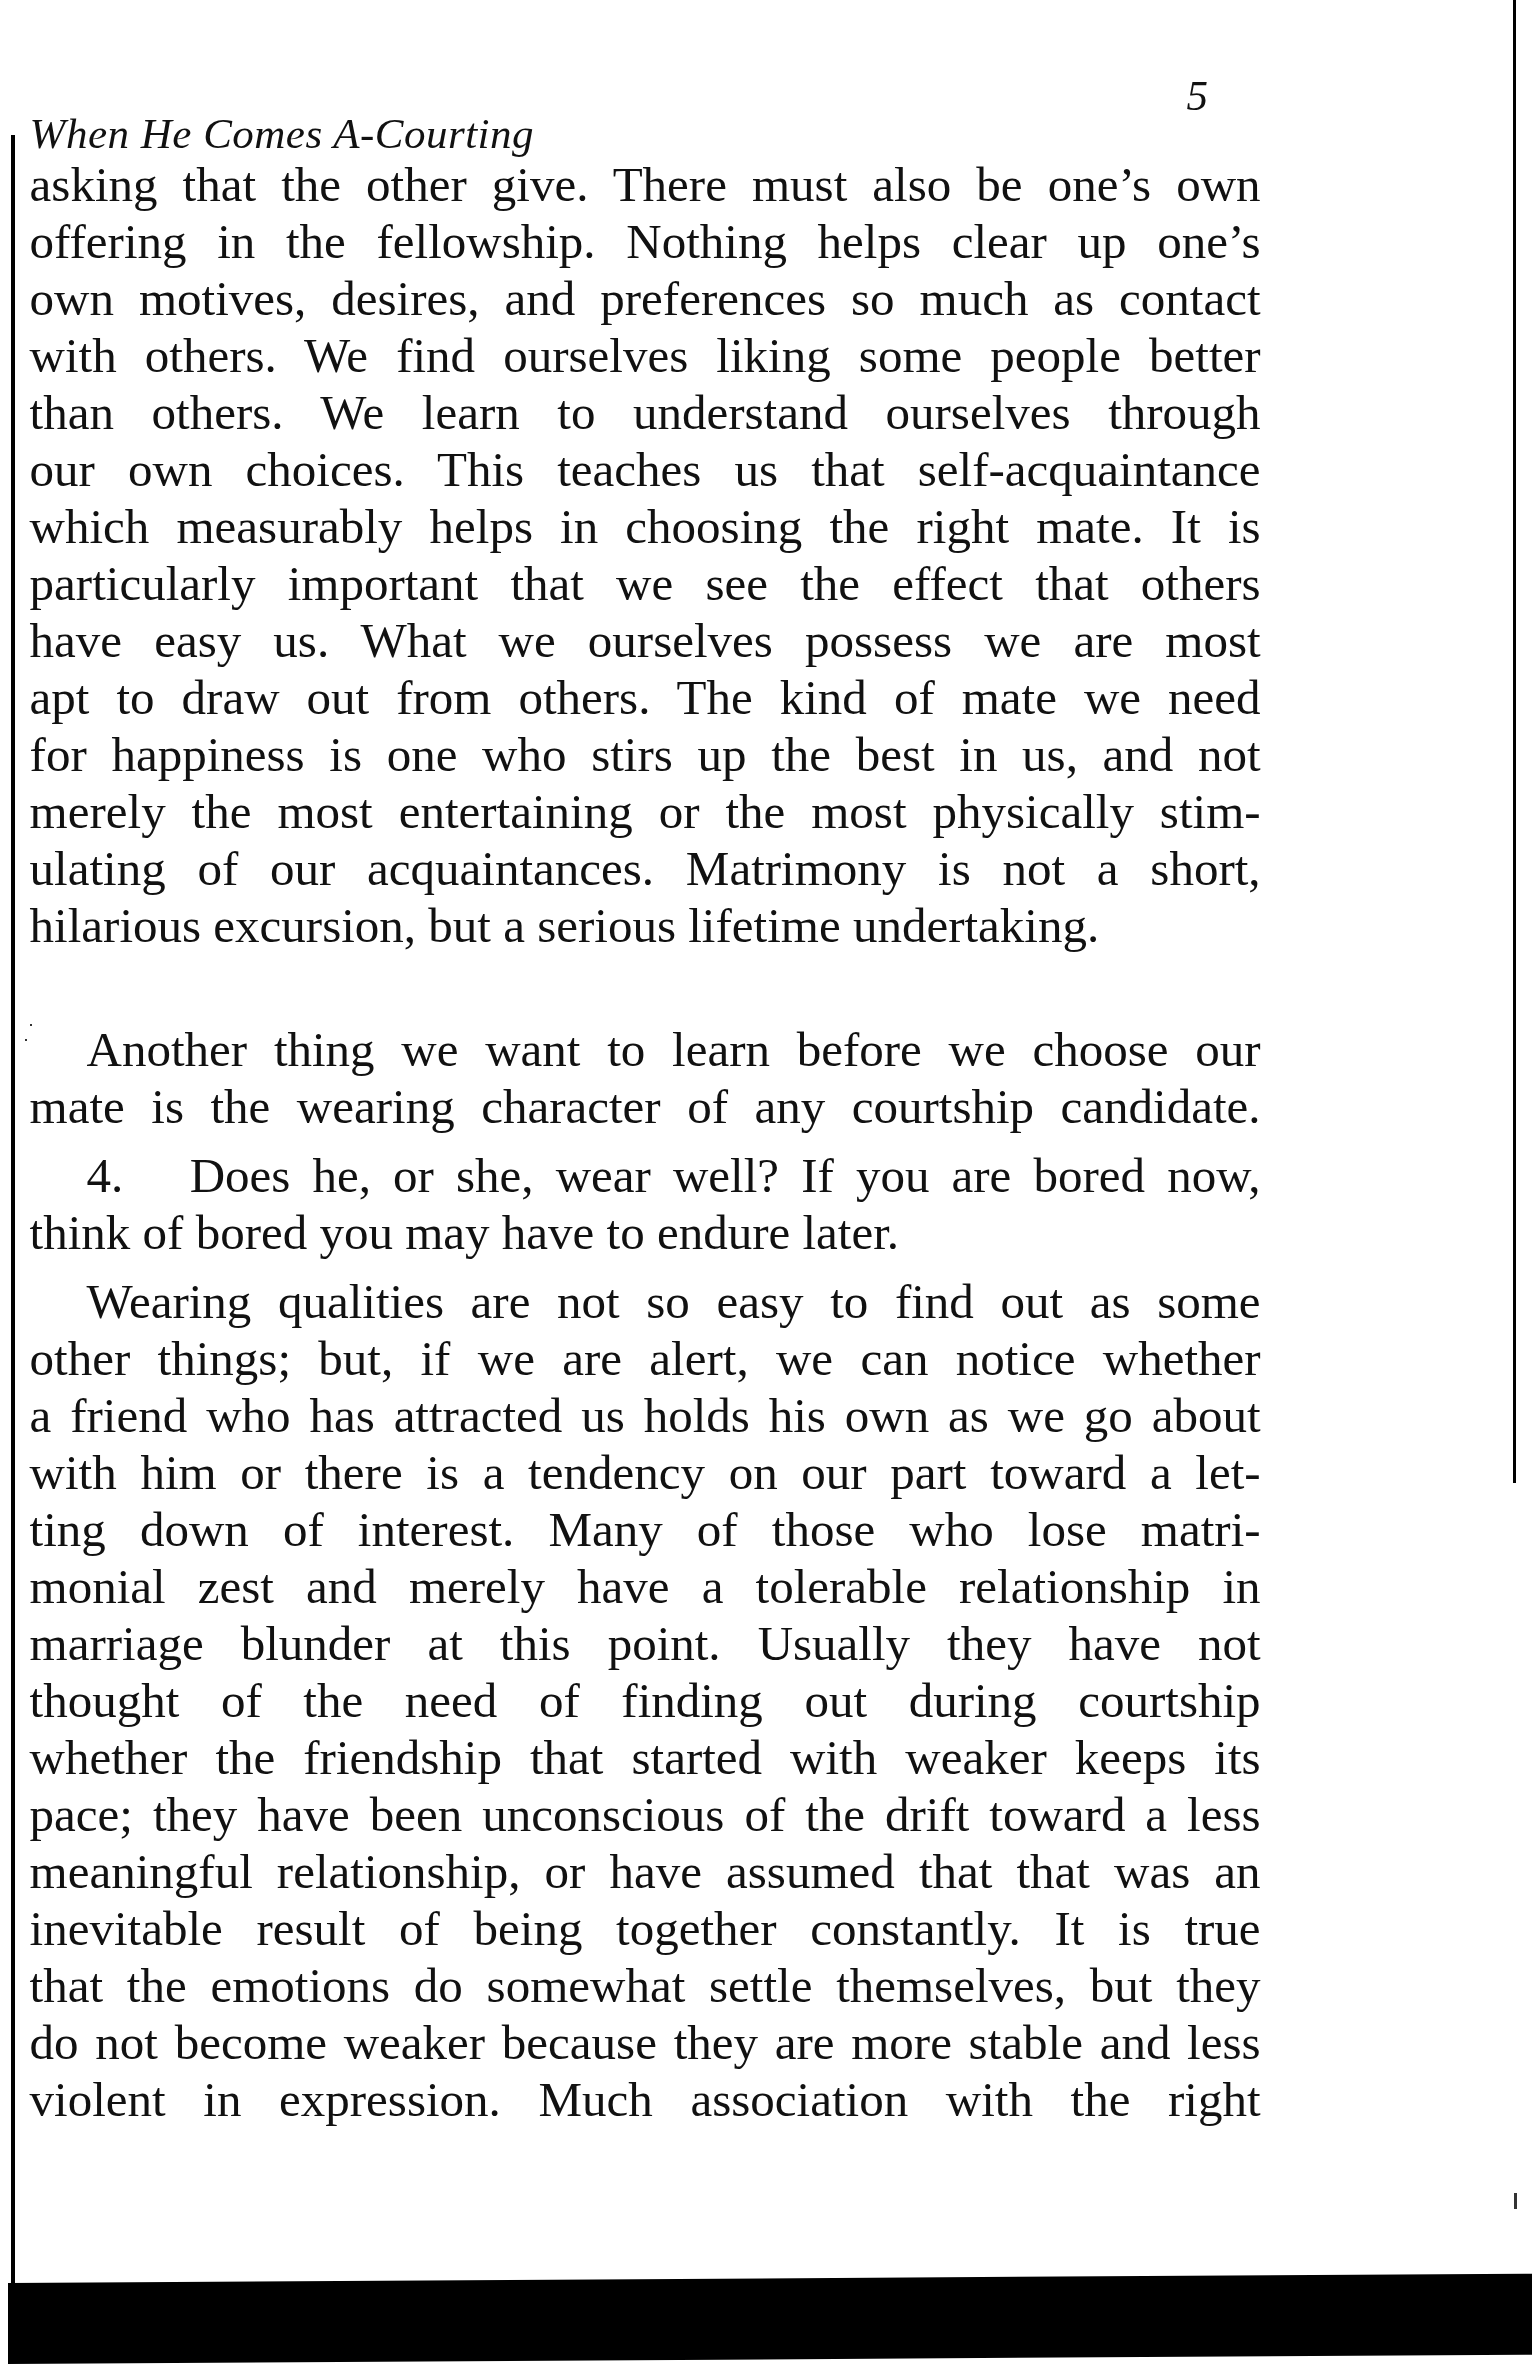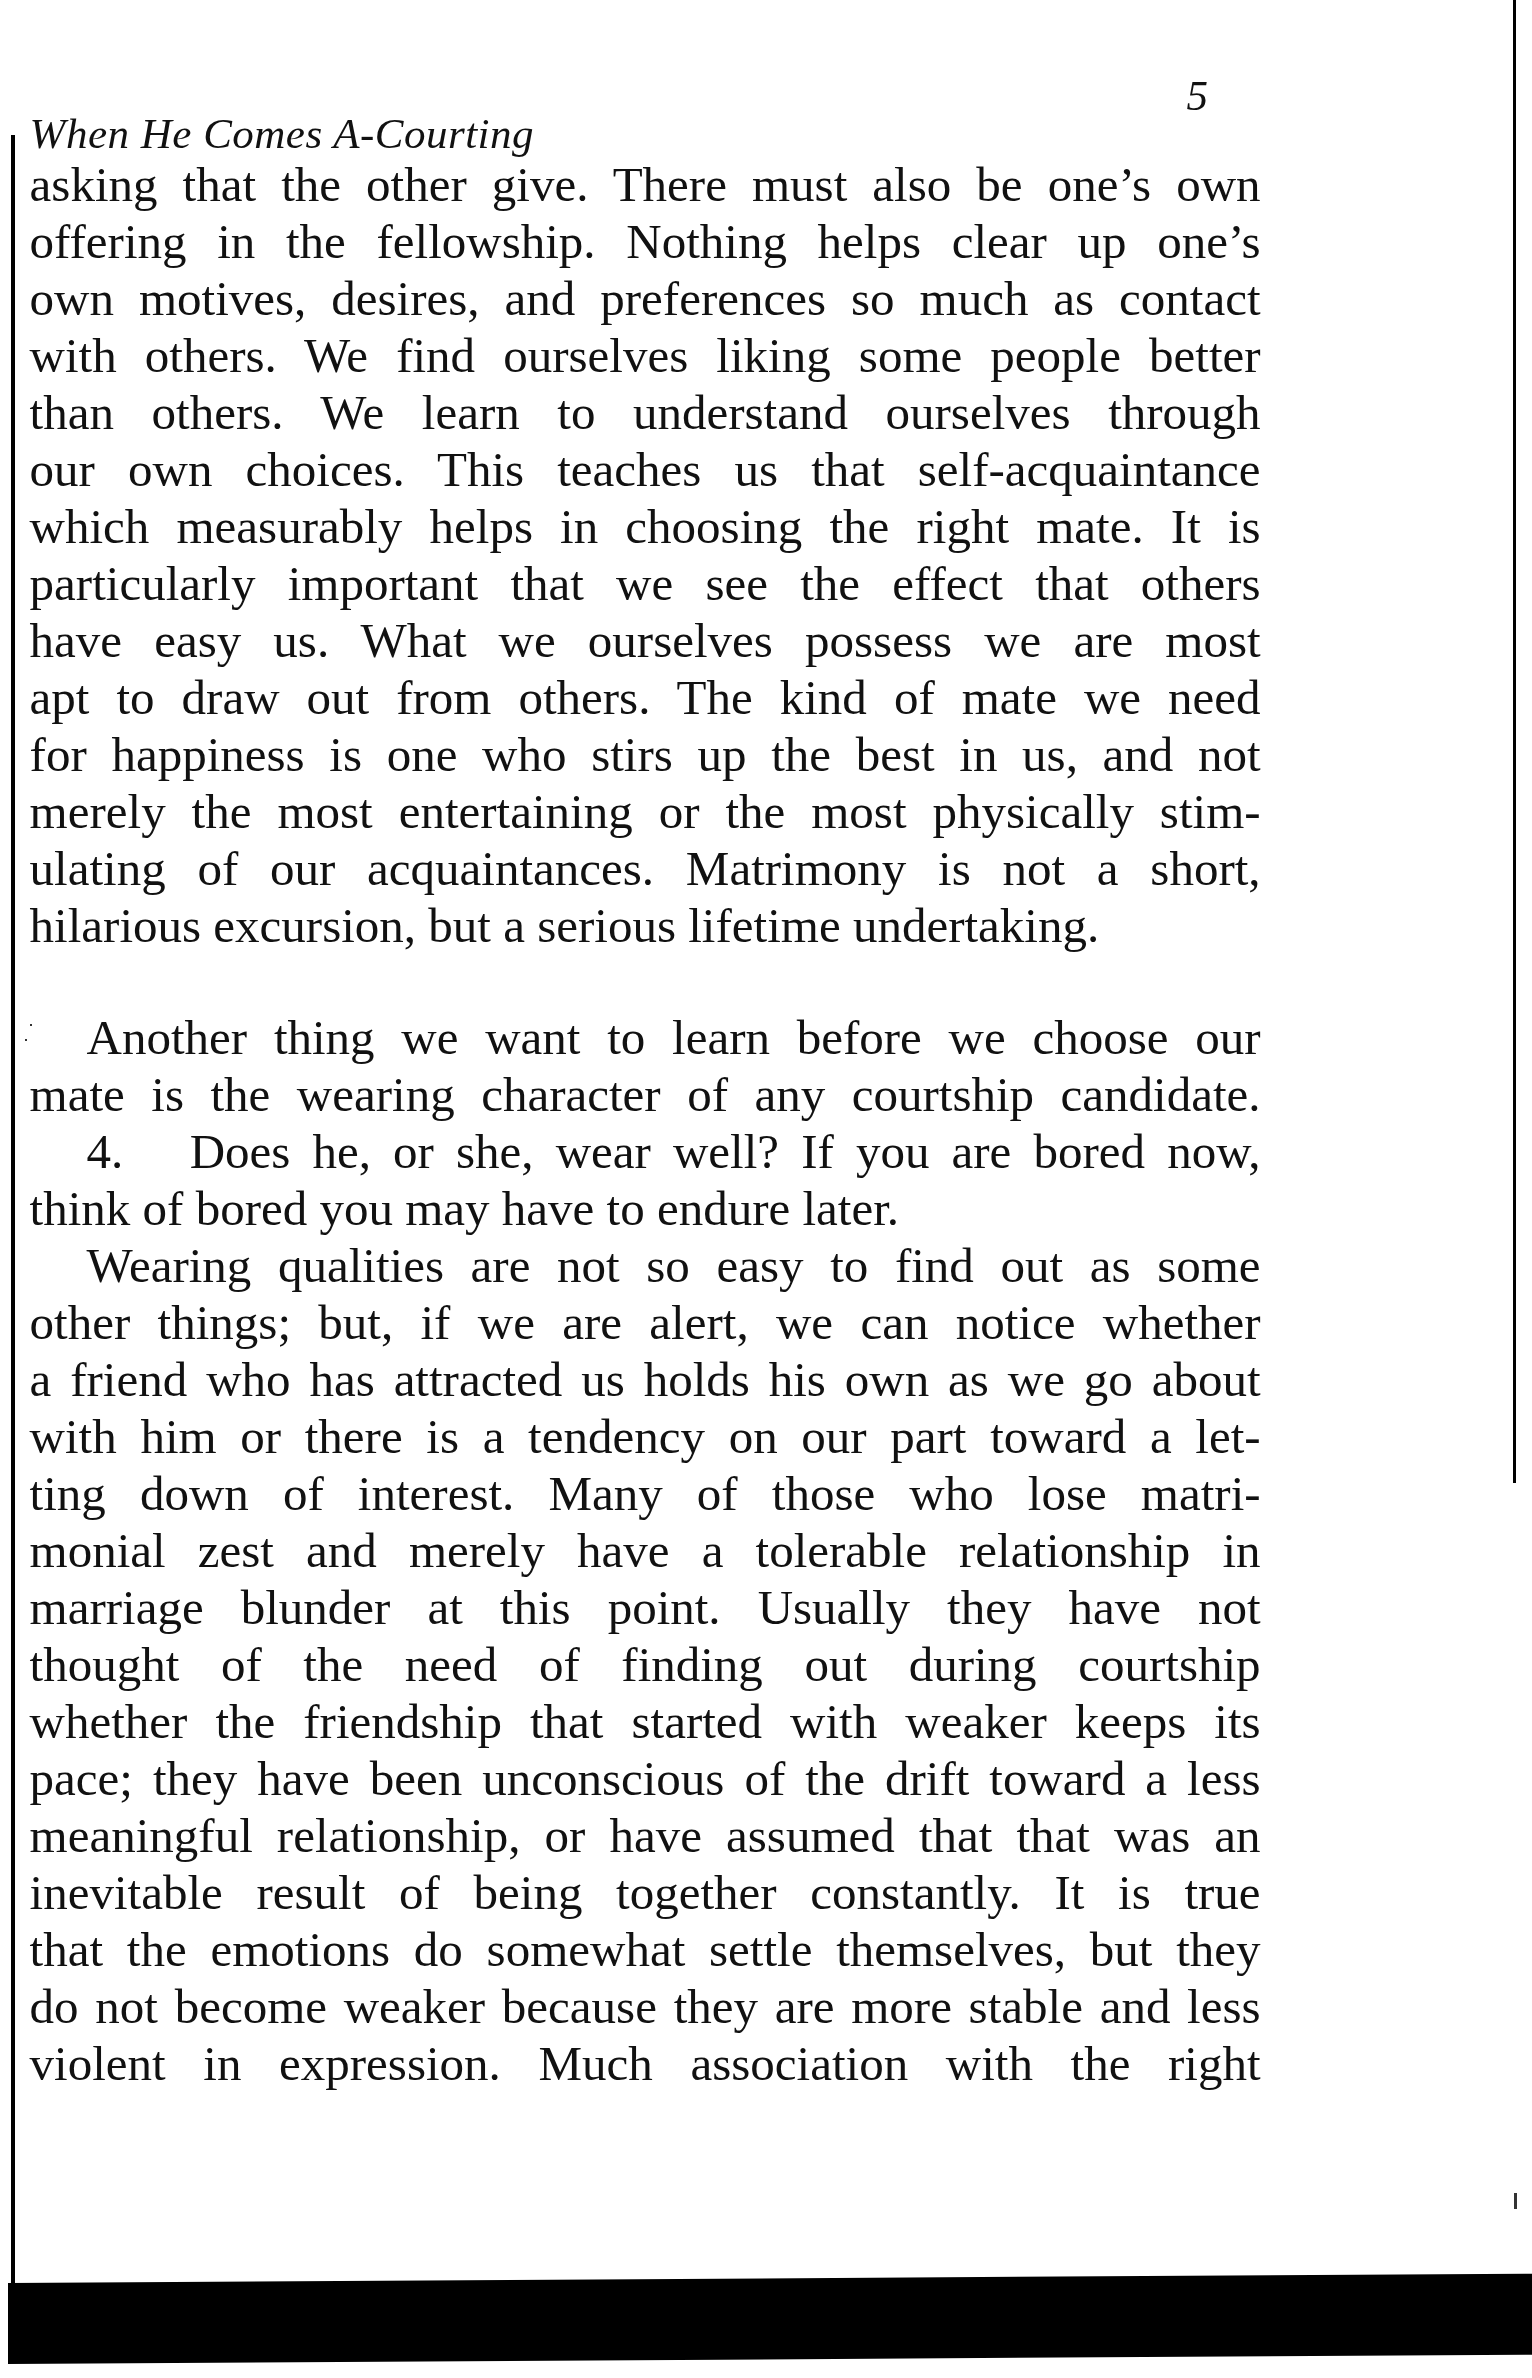--- a/index.html
+++ b/index.html
@@ -72,20 +72,21 @@
       white-space: nowrap;
       text-align: justify;
       text-align-last: justify;
       overflow: visible;
     }
     .line.last {
       text-align-last: left;
     }
     .line.indent {
       padding-left: 57px;
+      margin-top: 12px;
     }
     .para-gap {
       height: 55px;
     }
     .italic { }
     .scan-speck {
       position: absolute;
       width: 2px;
       height: 2px;
       background: #333;

